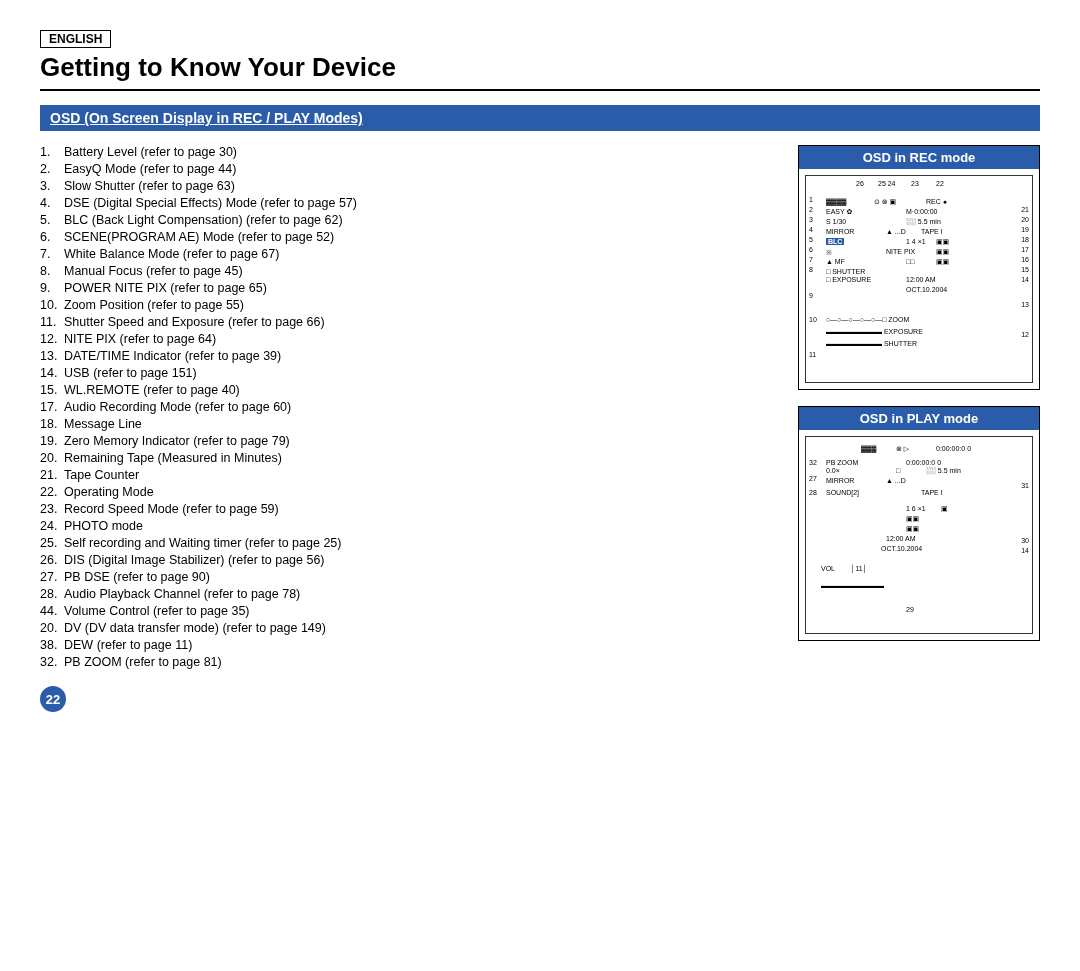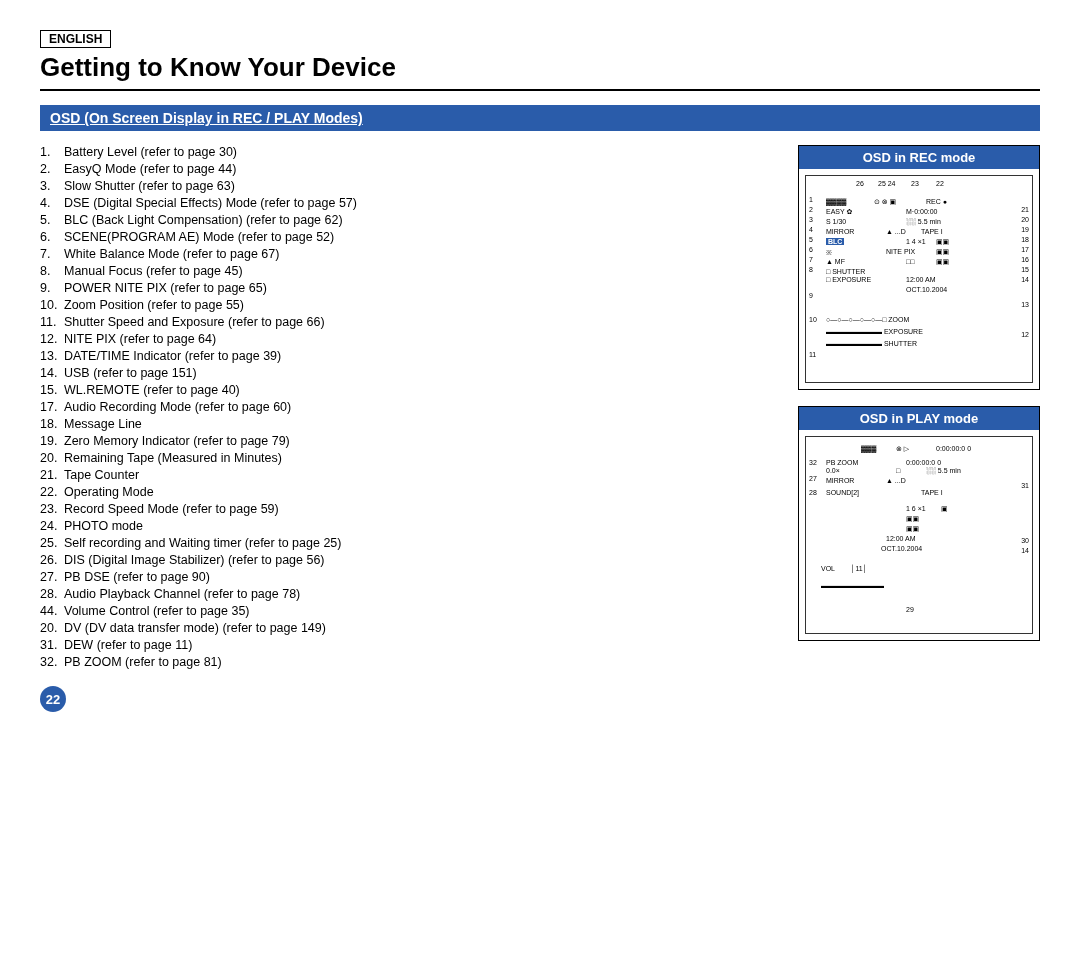--- a/index.html
+++ b/index.html
@@ -276,21 +276,21 @@
         </li>
         <li>
           <span class="num">44.</span>
           <span>Volume Control (refer to page 35)</span>
         </li>
         <li>
           <span class="num">20.</span>
           <span>DV (DV data transfer mode) (refer to page 149)</span>
         </li>
         <li>
-          <span class="num">31.</span>
+          <span class="num">38.</span>
           <span>DEW (refer to page 11)</span>
         </li>
         <li>
           <span class="num">32.</span>
           <span>PB ZOOM (refer to page 81)</span>
         </li>
       </ol>
     <div class="bottom-num-row">
       <span class="bottom-badge">22</span>
     </div>

